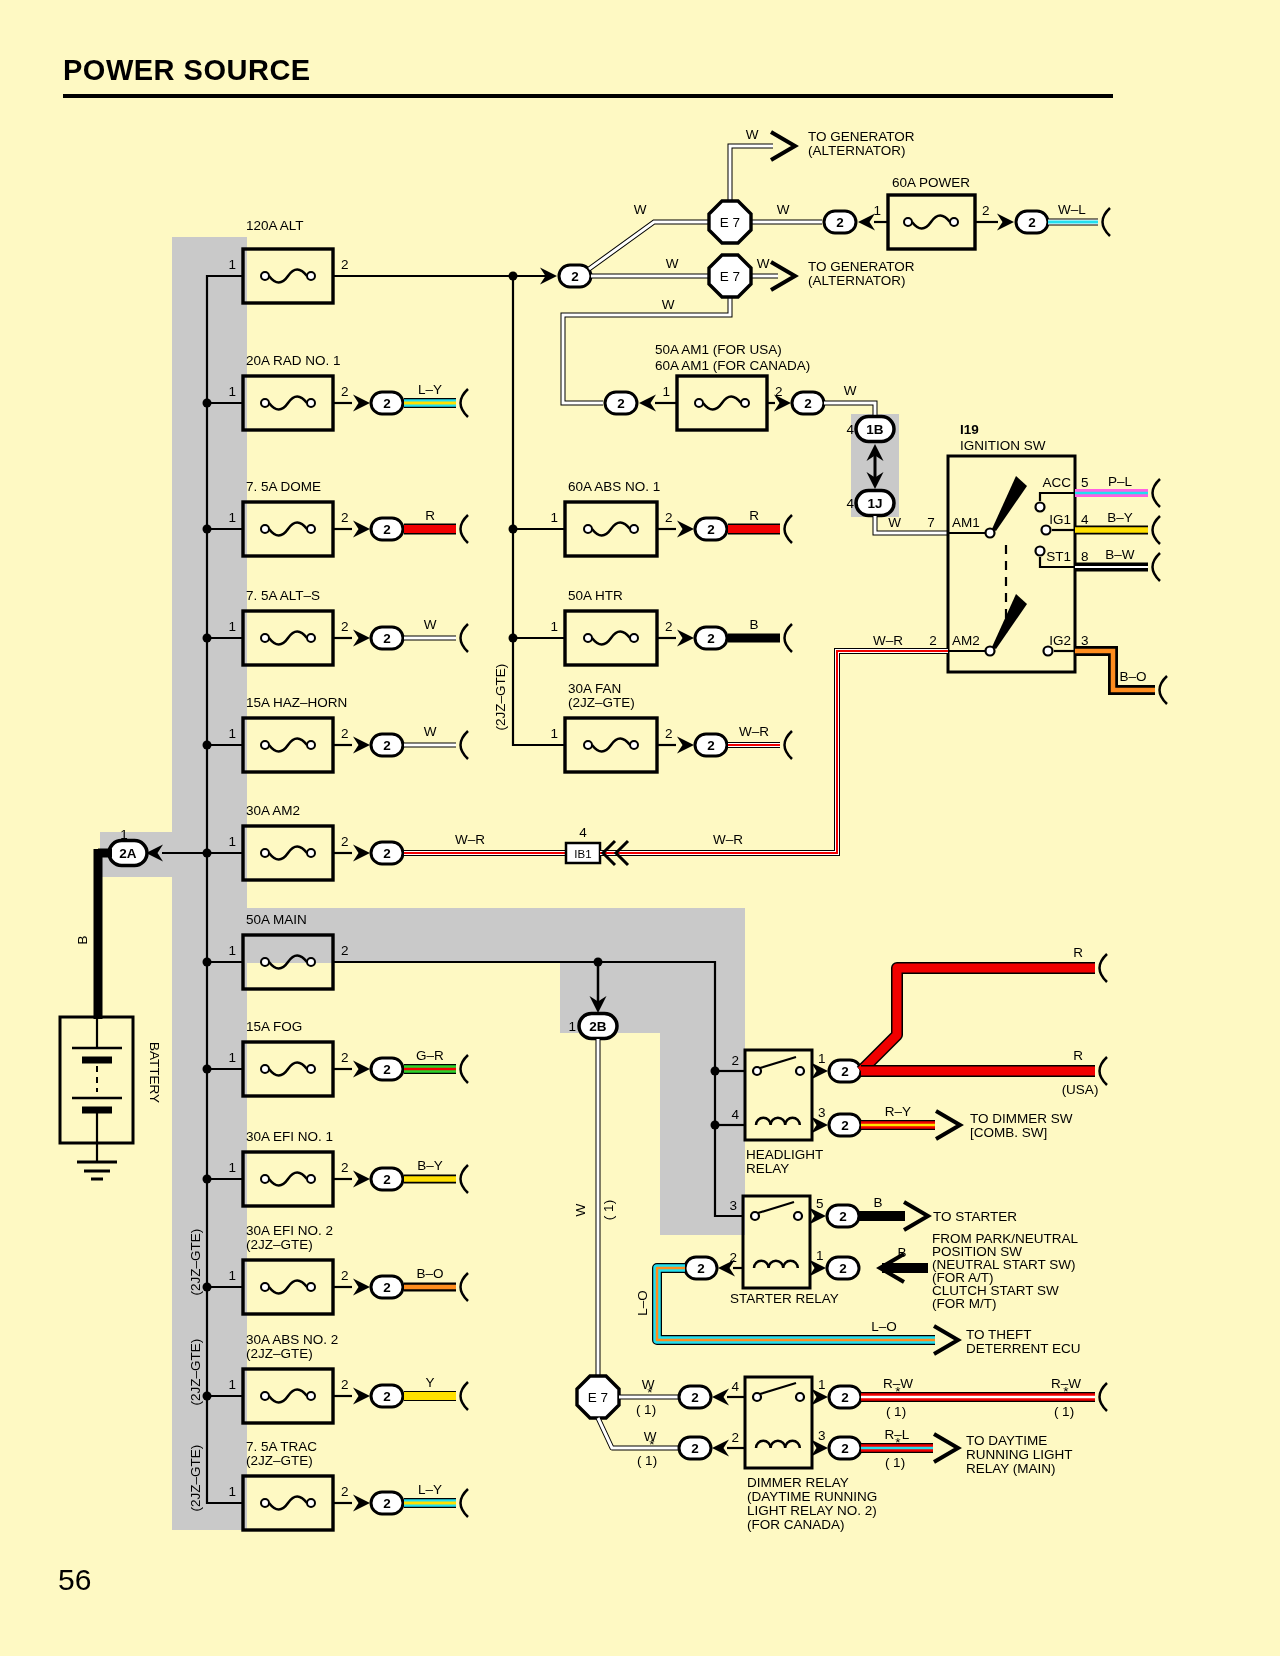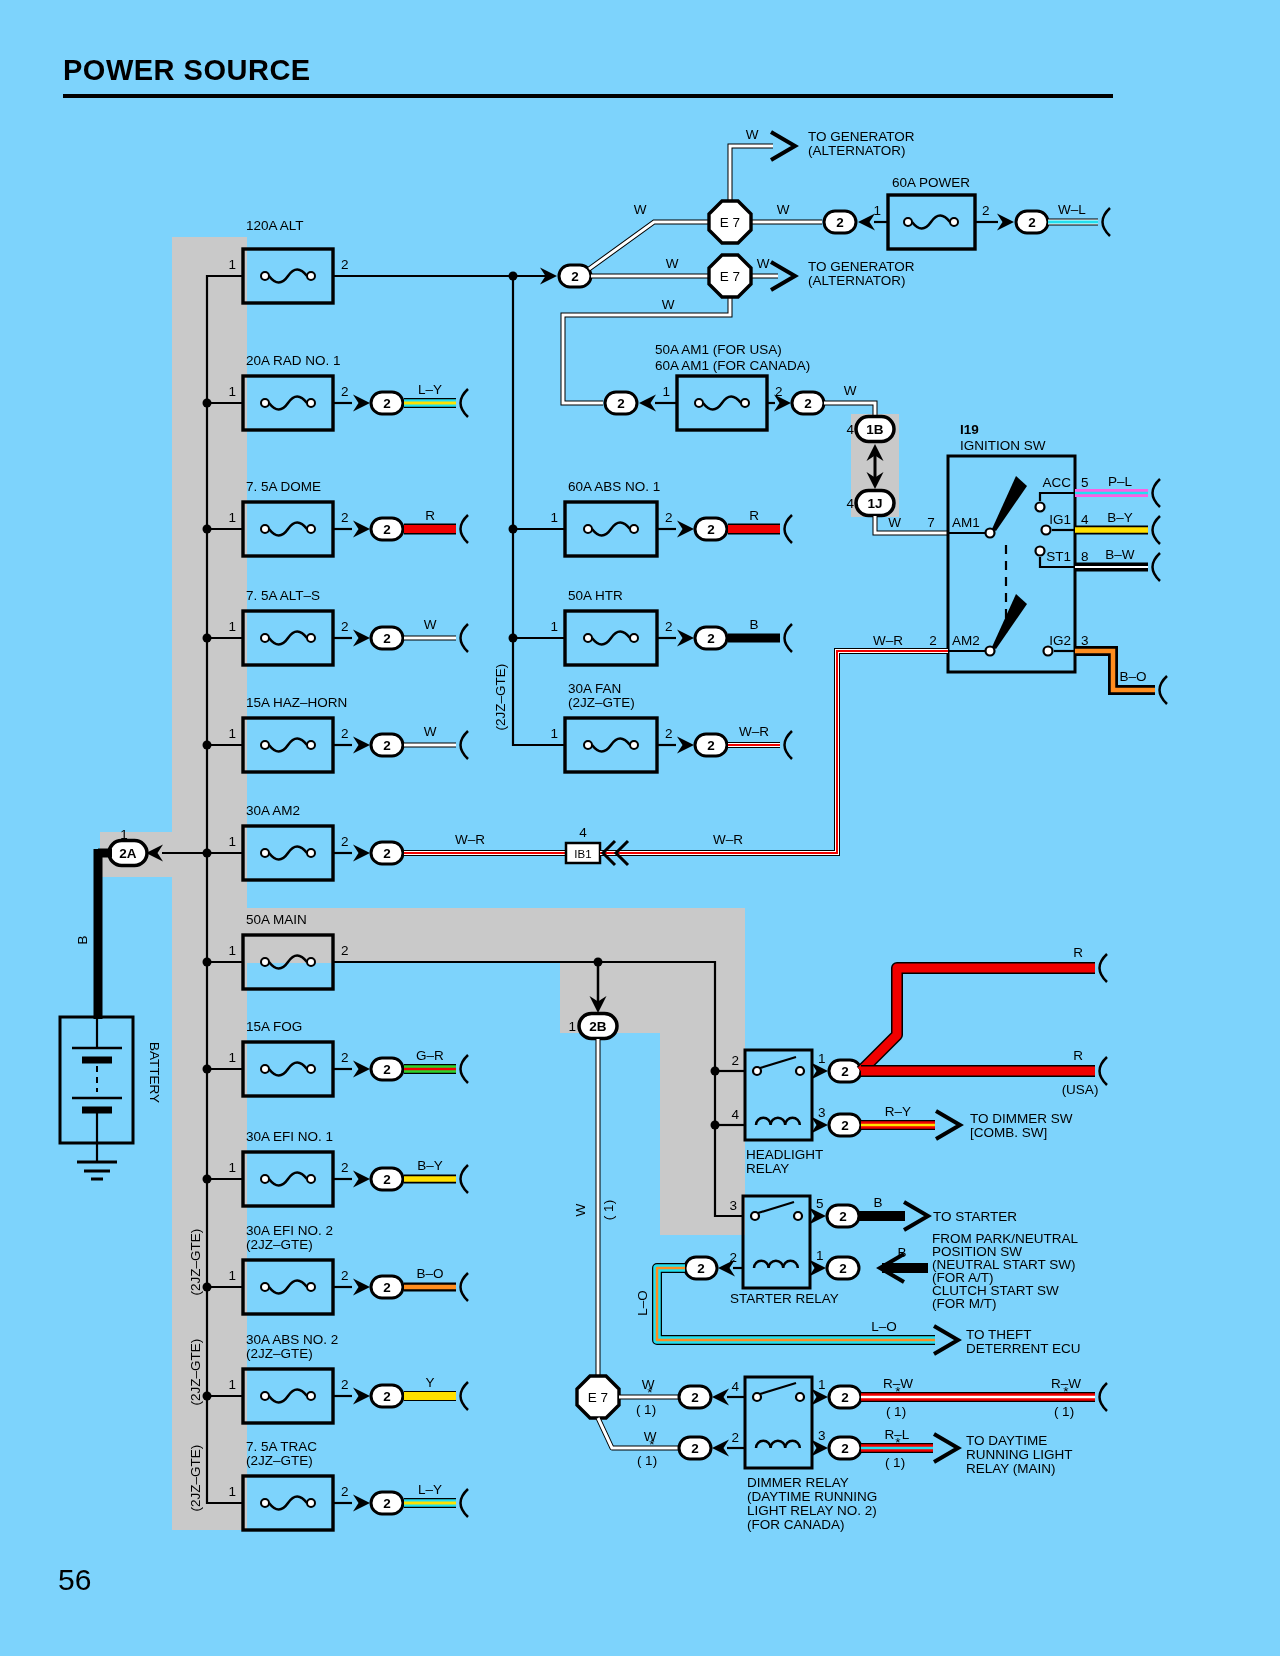--- a/index.html
+++ b/index.html
@@ -1,16 +1,16 @@
 <!DOCTYPE html>
 <html><head>
 <meta charset="utf-8">
 <style>
   html,body{margin:0;padding:0;background:#fff;}
-  #stage{position:relative;width:1280px;height:1656px;background:#7dd3fc;overflow:hidden;}
+  #stage{position:relative;width:1280px;height:1656px;background:#fef9c3;overflow:hidden;}
   svg{position:absolute;left:0;top:0;}
   text{font-family:"Liberation Sans","DejaVu Sans",sans-serif;font-size:13.5px;fill:#000;}
   .b{font-weight:bold;}
   .big{font-size:29px;font-weight:bold;letter-spacing:.5px;}
   .pg{font-size:30px;}
   .sm{font-size:11.5px;}
   .mid{text-anchor:middle;}
   .end{text-anchor:end;}
   .k{stroke:#000;stroke-width:2.2;fill:none;}
   .k25{stroke:#000;stroke-width:2.5;fill:none;}

